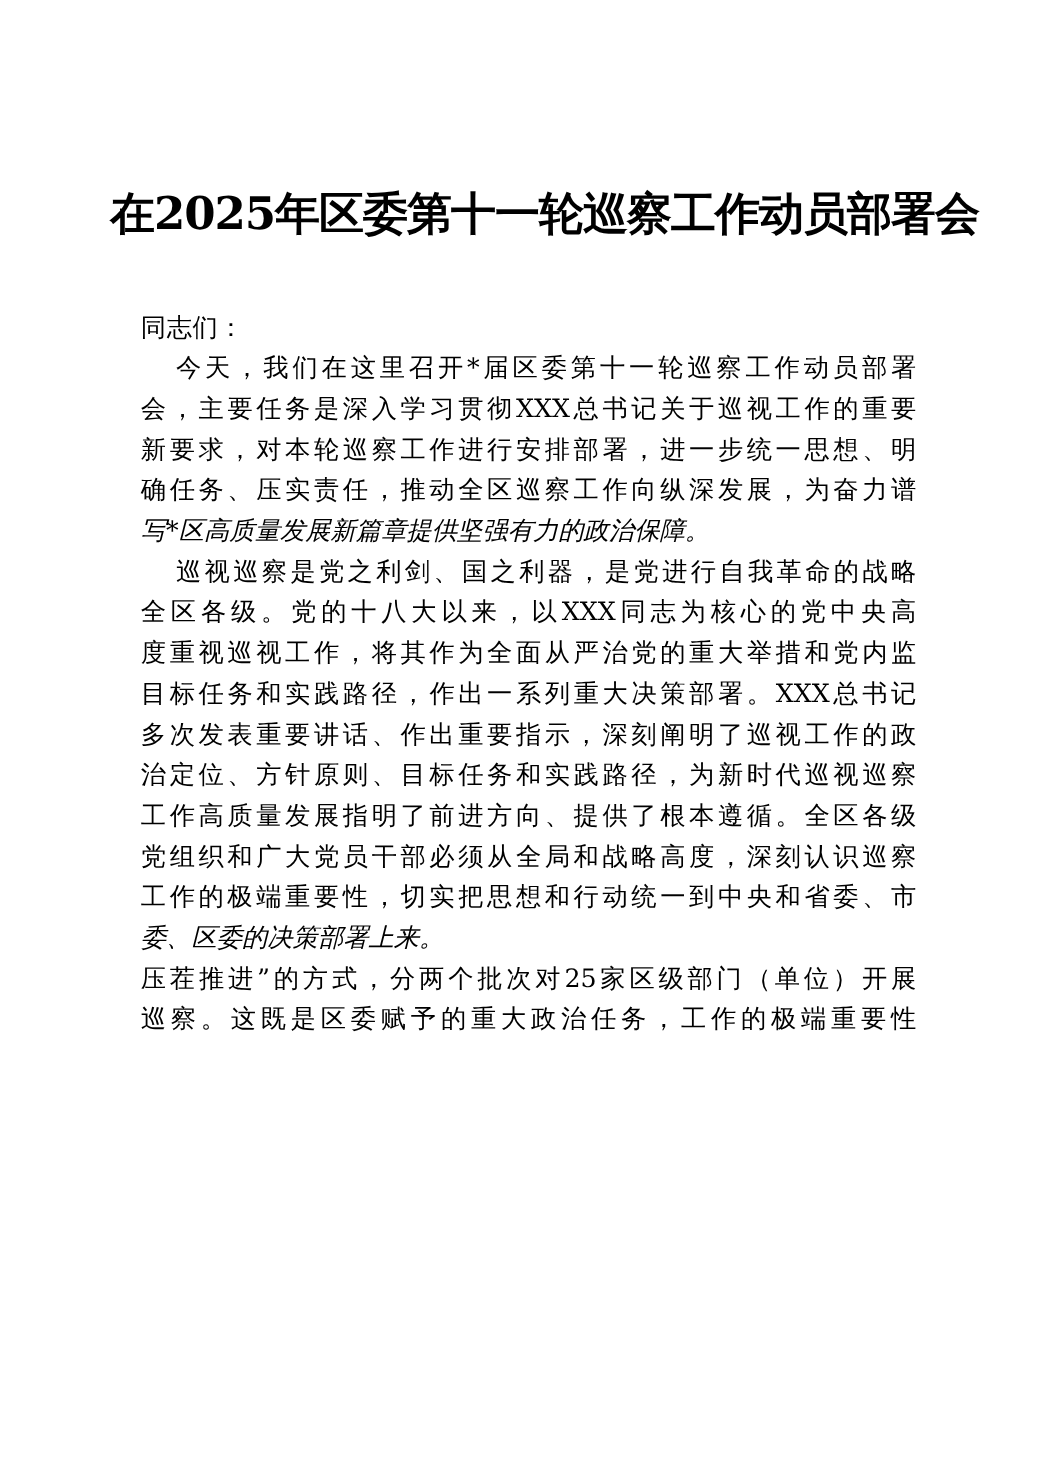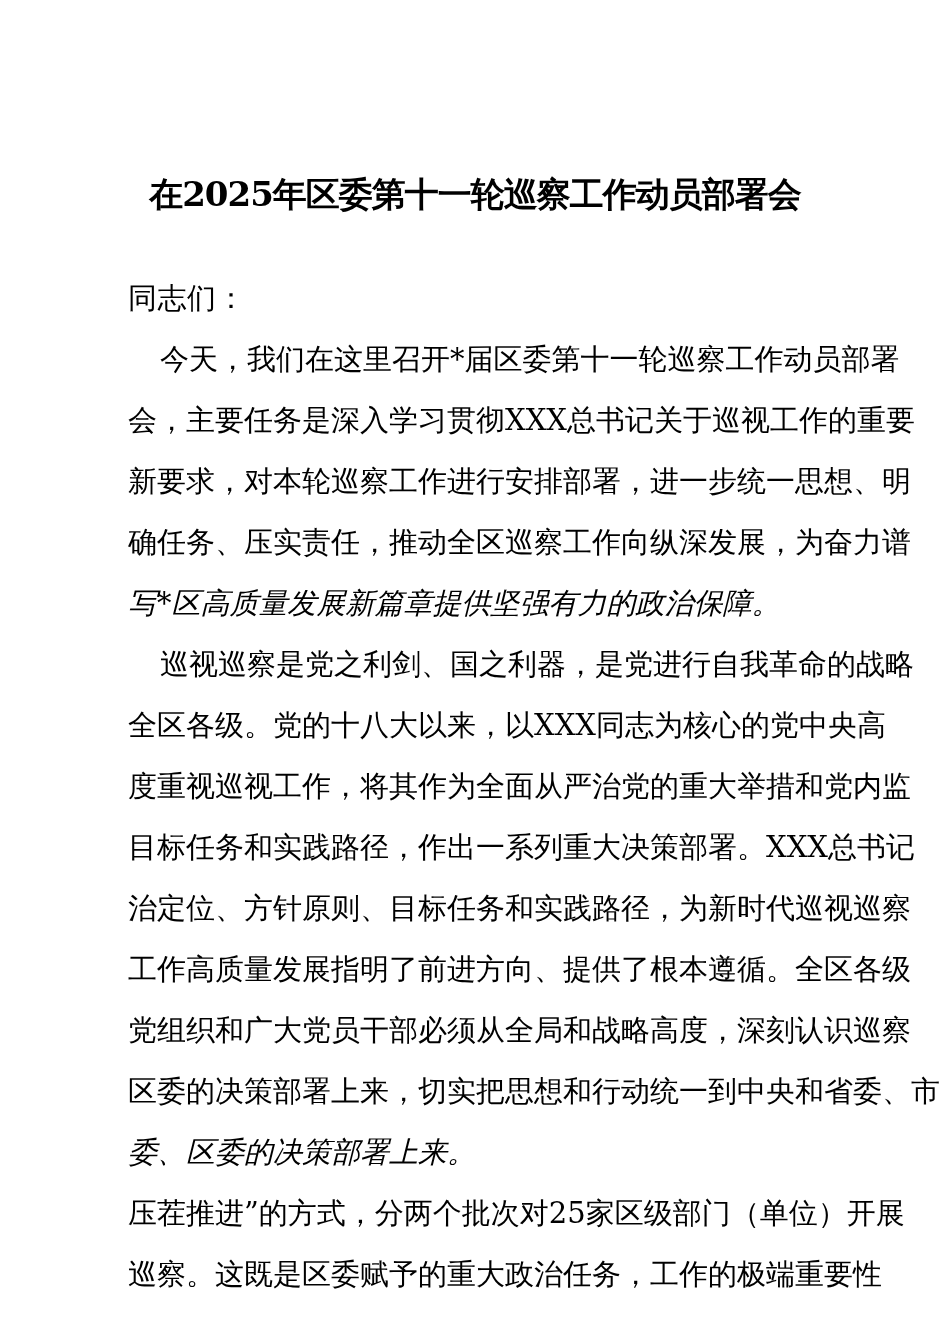--- a/index.html
+++ b/index.html
@@ -24,53 +24,52 @@
       background: #ffffff;
     }
     .title {
       position: absolute;
       left: 100px;
       width: 750px;
       top: 168px;
       text-align: center;
       font-family: "DejaVu Serif", "Liberation Serif", serif;
       font-weight: bold;
-      font-size: 34px;
+      font-size: 41px;
       line-height: 52px;
       letter-spacing: -1px;
     }
     .title .line {
       display: block;
       white-space: nowrap;
     }
     .body-text {
       position: absolute;
       left: 128px;
       width: 705px;
       top: 280px;
-      font-size: 29px;
+      font-size: 23px;
       line-height: 37px;
     }
     .salutation {
       display: block;
       height: 37px;
       white-space: nowrap;
       letter-spacing: 0.5px;
     }
     .para {
       display: block;
     }
     .para .ln {
       display: block;
       height: 37px;
       white-space: nowrap;
       text-align: justify;
       text-align-last: justify;
       letter-spacing: 0px;
-      margin-top: 24px;
     }
     .para .ln.first {
       padding-left: 32px;
     }
     .para .ln.last {
       text-align-last: left;
       font-style: italic;
     }
   </style>
 </head>
@@ -91,24 +90,25 @@
       <span class="ln">新要求，对本轮巡察工作进行安排部署，进一步统一思想、明</span>
       <span class="ln">确任务、压实责任，推动全区巡察工作向纵深发展，为奋力谱</span>
       <span class="ln last">写*区高质量发展新篇章提供坚强有力的政治保障。</span>
     </div>
 
     <div class="para">
       <span class="ln first">巡视巡察是党之利剑、国之利器，是党进行自我革命的战略</span>
       <span class="ln">全区各级。党的十八大以来，以XXX同志为核心的党中央高</span>
       <span class="ln">度重视巡视工作，将其作为全面从严治党的重大举措和党内监</span>
       <span class="ln">目标任务和实践路径，作出一系列重大决策部署。XXX总书记</span>
+      <span class="ln">多次发表重要讲话、作出重要指示，深刻阐明了巡视工作的政</span>
       <span class="ln">治定位、方针原则、目标任务和实践路径，为新时代巡视巡察</span>
       <span class="ln">工作高质量发展指明了前进方向、提供了根本遵循。全区各级</span>
       <span class="ln">党组织和广大党员干部必须从全局和战略高度，深刻认识巡察</span>
-      <span class="ln">区委的决策部署上来，切实把思想和行动统一到中央和省委、市</span>
+      <span class="ln">工作的极端重要性，切实把思想和行动统一到中央和省委、市</span>
       <span class="ln last">委、区委的决策部署上来。</span>
     </div>
 
     <div class="para">
       <span class="ln">压茬推进”的方式，分两个批次对25家区级部门（单位）开展</span>
       <span class="ln">巡察。这既是区委赋予的重大政治任务，工作的极端重要性</span>
     </div>
   </div>
 
 </div>

